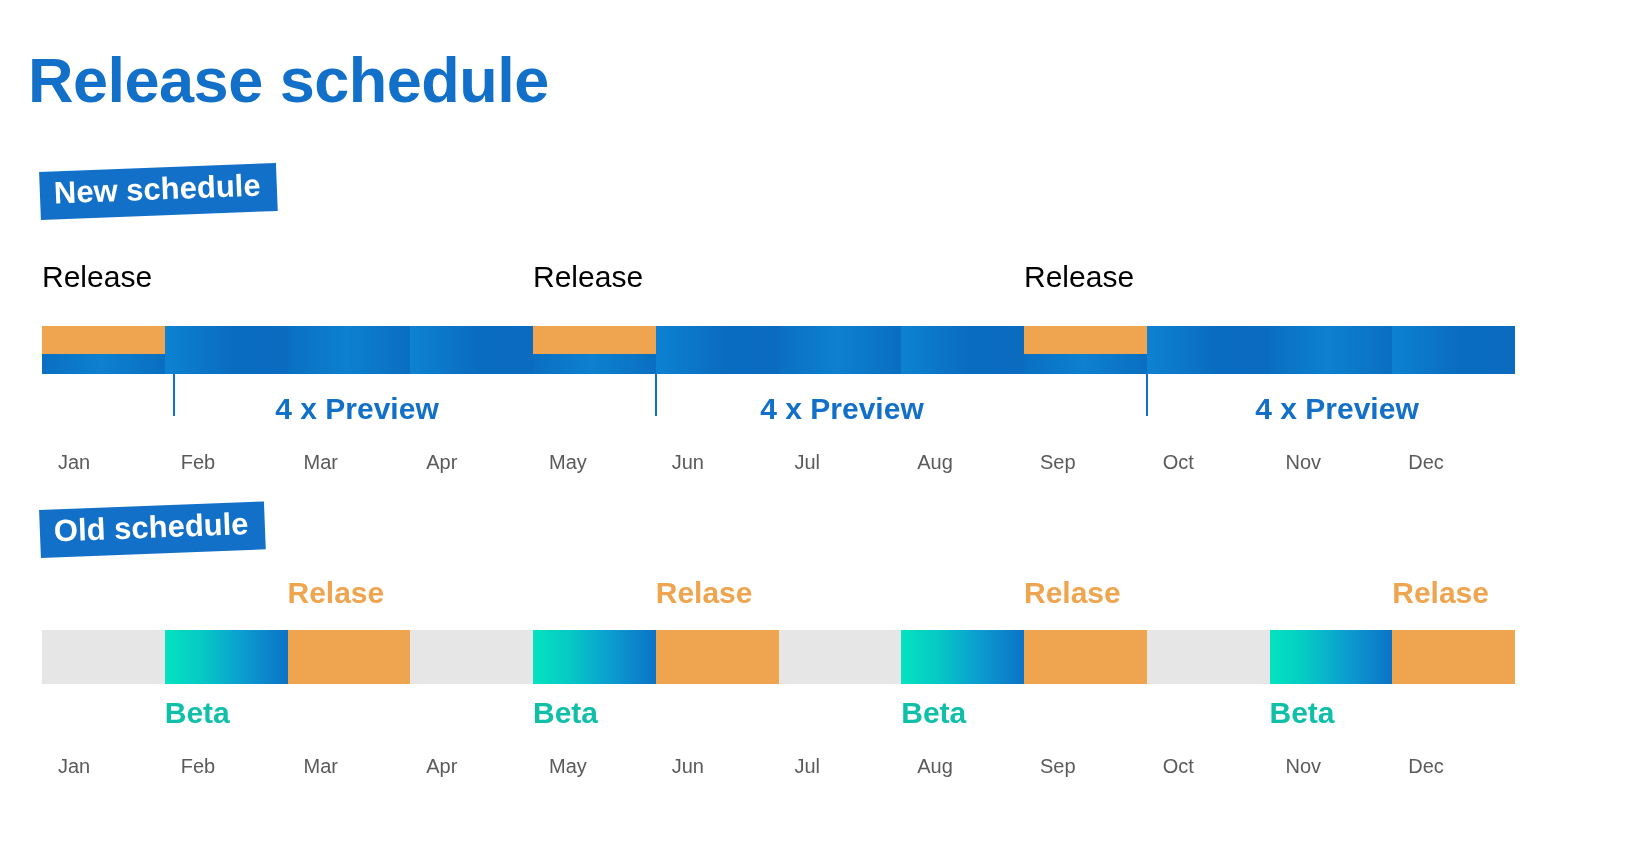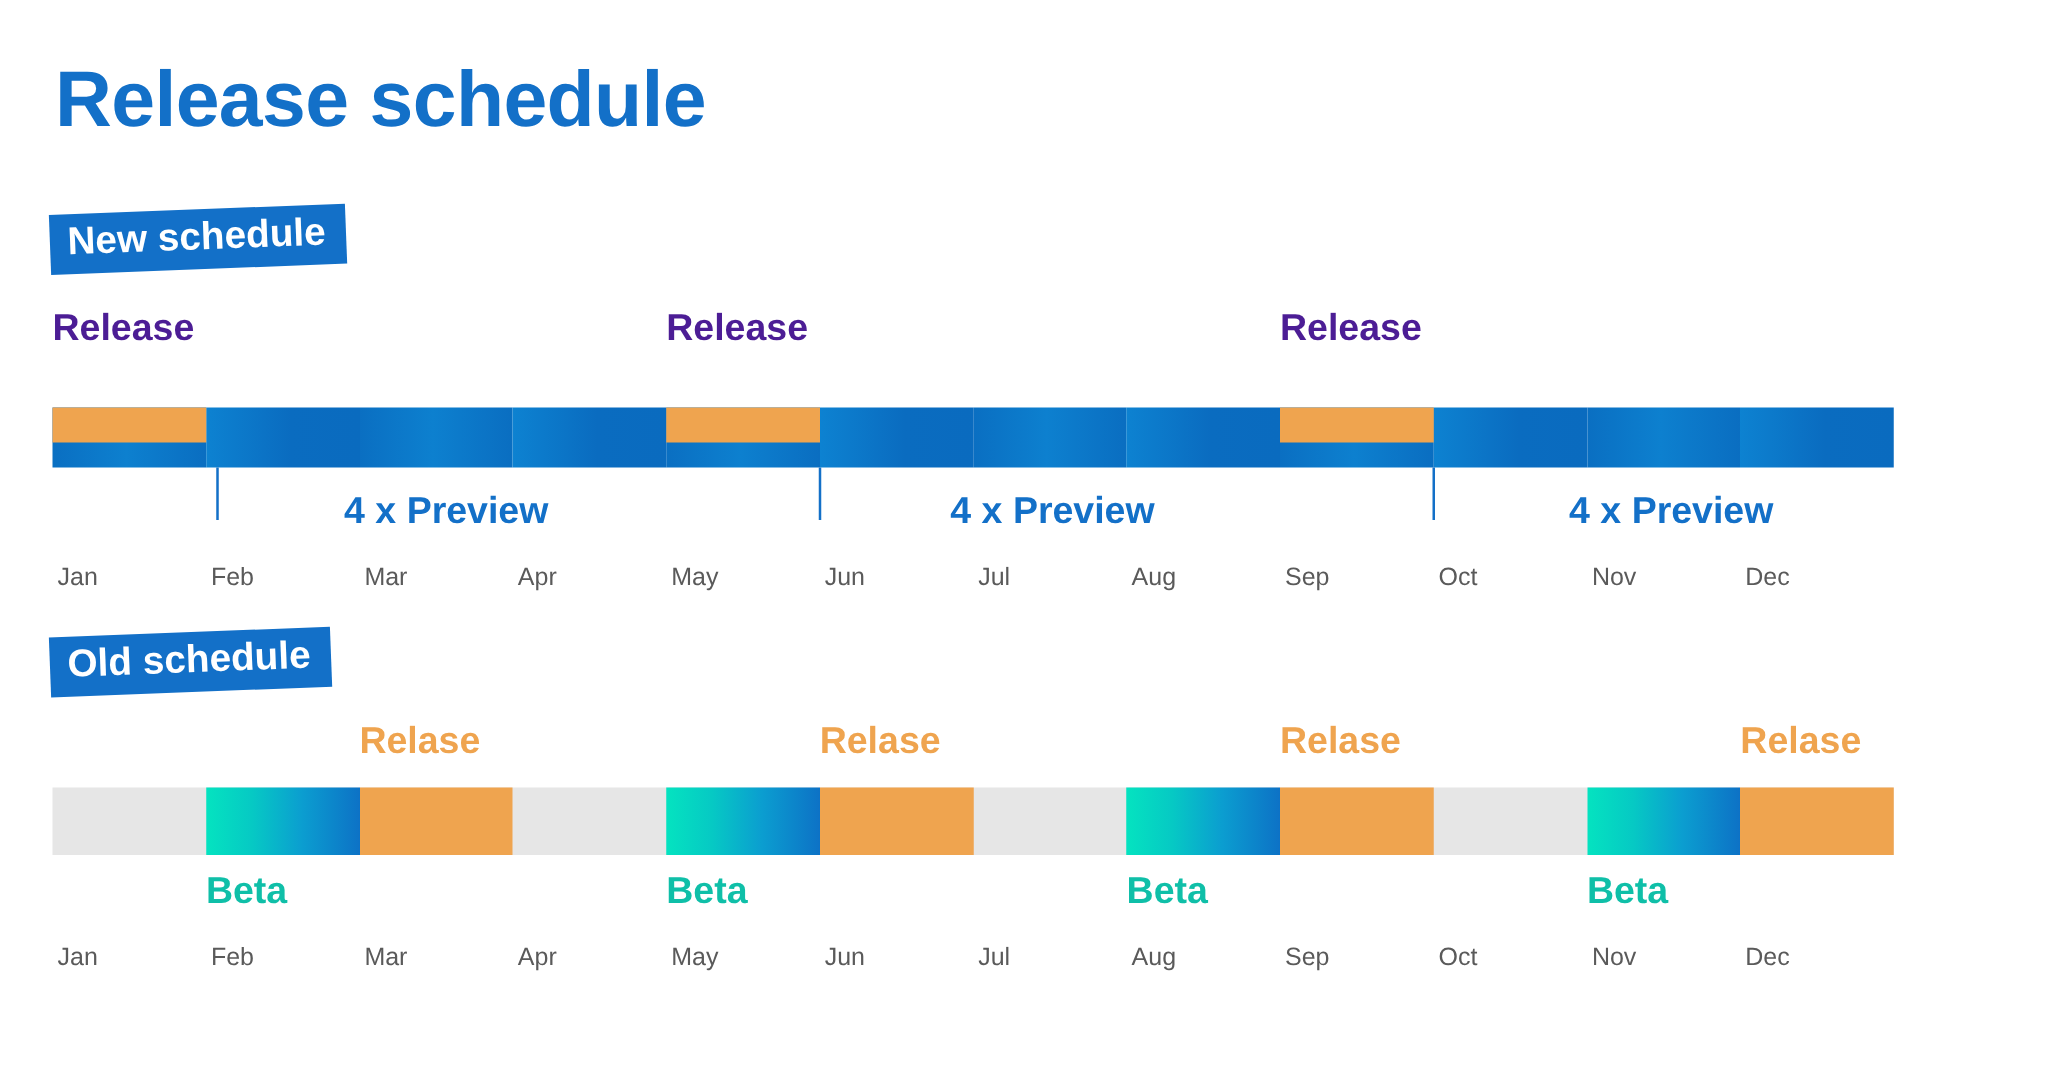--- a/index.html
+++ b/index.html
@@ -15,21 +15,21 @@
   .page {
     position: relative;
     width: 1638px;
     height: 860px;
     background: #ffffff;
   }
 
   
   .page-title {
     position: absolute;
-    left: 44px;
+    left: 28px;
     top: 46px;
     font-size: 63px;
     font-weight: bold;
     color: #1370c8;
     letter-spacing: -0.5px;
     line-height: 1.1;
     white-space: nowrap;
   }
 
   
@@ -107,25 +107,26 @@
     position: absolute;
     width: 2px;
     height: 42px;
     background: #1370c8;
     top: 48px;
   }
 
   
   .lbl-release {
     position: absolute;
-    color: #4c1d95;
-    font-size: 30px;
-    font-weight: bold;
-    white-space: nowrap;
-    line-height: 1;
+    color: #000000;
+    font-size: 30px;
+    font-weight: normal;
+    white-space: nowrap;
+    line-height: 1;
+    margin-top: 14px;
   }
   .lbl-preview {
     position: absolute;
     color: #1370c8;
     font-size: 30px;
     font-weight: bold;
     white-space: nowrap;
     line-height: 1;
     text-align: center;
   }
@@ -142,21 +143,21 @@
     color: #efa44f;
     font-size: 30px;
     font-weight: bold;
     white-space: nowrap;
     line-height: 1;
   }
 
   
   .months {
     position: absolute;
-    left: 4px;
+    left: 16px;
     width: 100%;
     height: 26px;
   }
   .month {
     position: absolute;
     font-size: 20px;
     color: #5a5a5a;
     white-space: nowrap;
     line-height: 1;
   }

